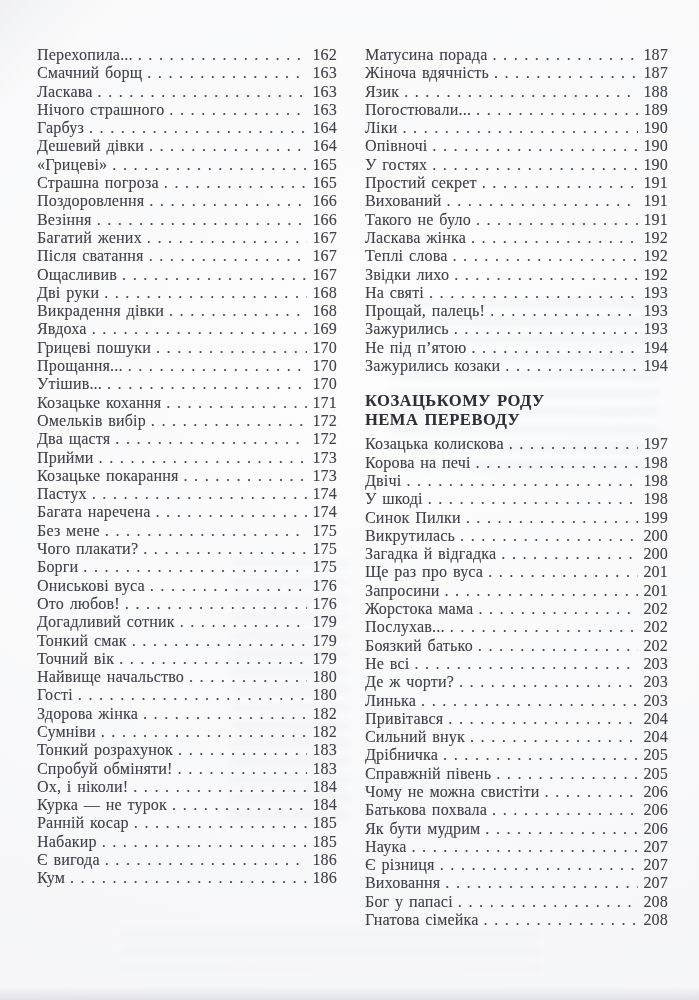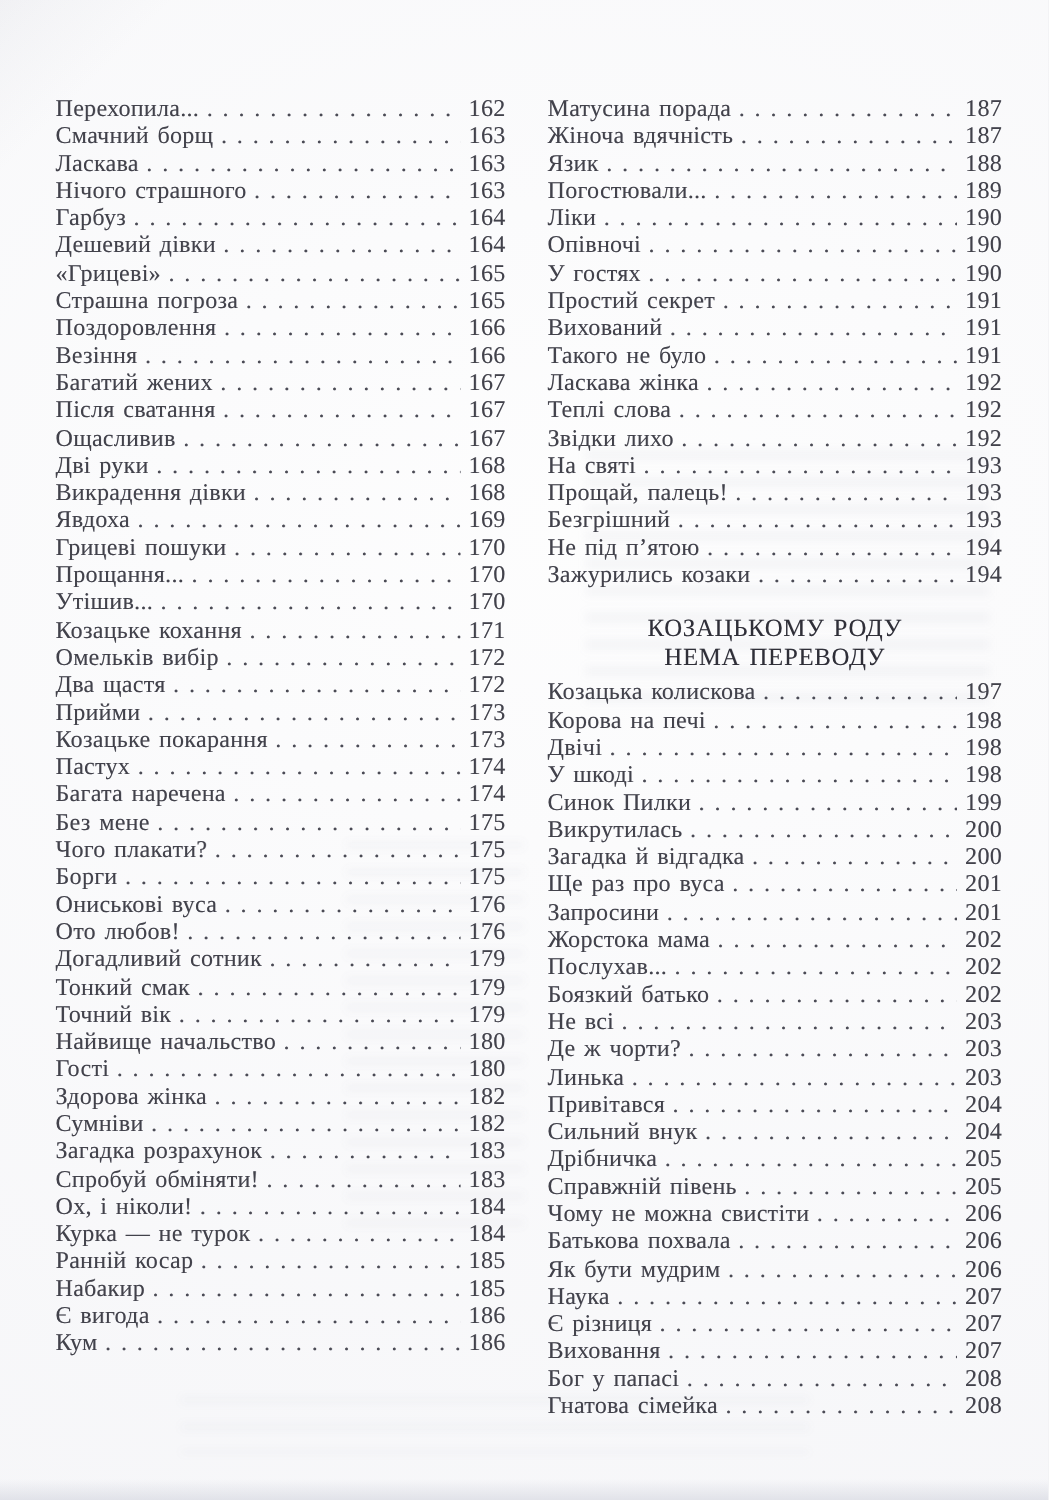--- a/index.html
+++ b/index.html
@@ -52,21 +52,21 @@
       transparent 7px, transparent 18px);
     filter: blur(3px);
   }
   .ghost.g1 { left: 390px; top: 300px; width: 270px; height: 170px; }
   .ghost.g2 { left: 230px; top: 560px; width: 120px; height: 260px; opacity: .7; }
   .ghost.g3 { left: 120px; top: 930px; width: 420px; height: 40px; opacity: .6; }
 
   .toc {
     position: absolute;
     left: 37px;
-    top: 64px;
+    top: 46px;
     display: flex;
     gap: 28px;
   }
   .col {
     font-size: 16px;
     line-height: 18.3px;
     letter-spacing: 0.2px;
     word-spacing: 1.5px;
     text-shadow: 0.2px 0.2px 0.4px rgba(70,70,85,0.35);
   }
@@ -89,28 +89,27 @@
     margin-left: 5px;
     margin-right: 1px;
     color: #4a4a54;
   }
   .num {
     flex: none;
     min-width: 29px;
     text-align: right;
   }
   .heading {
-    font-weight: 400;
+    font-weight: 700;
     font-size: 16.5px;
     line-height: 19px;
     letter-spacing: 0.5px;
     color: #2f2f38;
     margin-top: 16px;
     margin-bottom: 6px;
-    text-align: center;
   }
 </style>
 </head>
 <body>
 
 <div class="page">
   <div class="crease"></div>
   <div class="ghost g1"></div>
   <div class="ghost g2"></div>
   <div class="ghost g3"></div>
@@ -301,21 +300,21 @@
     <span class="title">Здорова жінка</span>
     <span class="leader" aria-hidden="true">............................................................</span>
     <span class="num">182</span>
   </div>
         <div class="row">
     <span class="title">Сумніви</span>
     <span class="leader" aria-hidden="true">............................................................</span>
     <span class="num">182</span>
   </div>
         <div class="row">
-    <span class="title">Загадка розрахунок</span>
+    <span class="title">Тонкий розрахунок</span>
     <span class="leader" aria-hidden="true">............................................................</span>
     <span class="num">183</span>
   </div>
         <div class="row">
     <span class="title">Спробуй обміняти!</span>
     <span class="leader" aria-hidden="true">............................................................</span>
     <span class="num">183</span>
   </div>
         <div class="row">
     <span class="title">Ох, і ніколи!</span>
@@ -418,21 +417,21 @@
     <span class="title">На святі</span>
     <span class="leader" aria-hidden="true">............................................................</span>
     <span class="num">193</span>
   </div>
         <div class="row">
     <span class="title">Прощай, палець!</span>
     <span class="leader" aria-hidden="true">............................................................</span>
     <span class="num">193</span>
   </div>
         <div class="row">
-    <span class="title">Безгрішний</span>
+    <span class="title">Зажурились</span>
     <span class="leader" aria-hidden="true">............................................................</span>
     <span class="num">193</span>
   </div>
         <div class="row">
     <span class="title">Не під п’ятою</span>
     <span class="leader" aria-hidden="true">............................................................</span>
     <span class="num">194</span>
   </div>
         <div class="row">
     <span class="title">Зажурились козаки</span>

